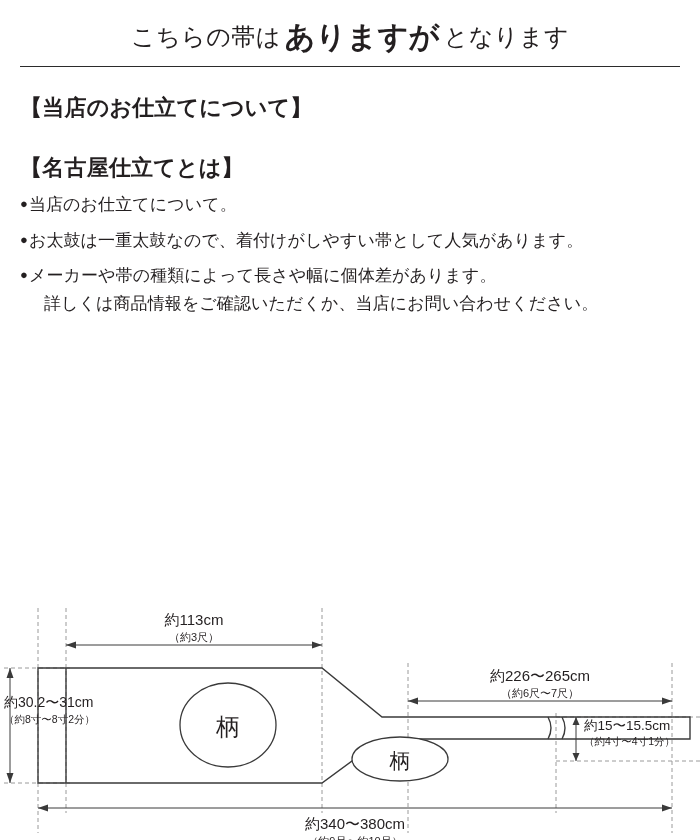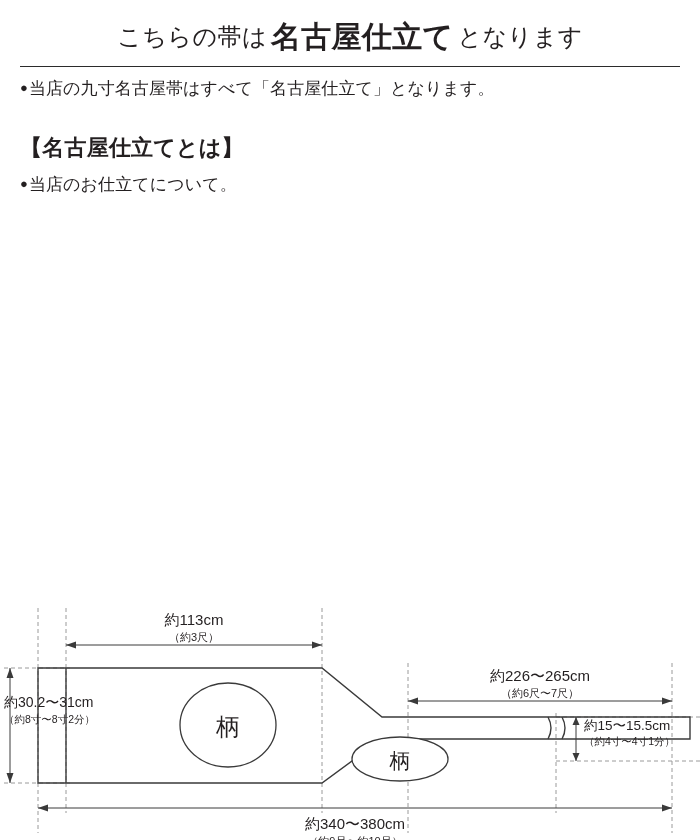--- a/index.html
+++ b/index.html
@@ -93,34 +93,36 @@
     width: 700px;
     height: 275px;
   }
   svg { display: block; }
 </style>
 </head>
 <body>
 
 <div class="header">
   <div class="header-line">
-    <span class="header-small">こちらの帯は</span><span class="header-big">名古屋仕立て</span><span class="header-small">となります</span>
+    <span class="header-small">こちらの帯は</span><span class="header-big">ありますが</span><span class="header-small">となります</span>
   </div>
   <div class="header-rule"></div>
 </div>
 
 <div class="content">
 
+  <h2 class="sec-title sec1-title">【当店のお仕立てについて】</h2>
   <ul class="bullets sec1-list">
-    <li><span class="b">●</span><span>当店の九寸名古屋帯はすべて「名古屋仕立て」となります。</span></li>
   </ul>
 
   <h2 class="sec-title sec2-title">【名古屋仕立てとは】</h2>
   <ul class="bullets sec2-list">
     <li><span class="b">●</span><span>当店のお仕立てについて。</span></li>
+    <li><span class="b">●</span><span>お太鼓は一重太鼓なので、着付けがしやすい帯として人気があります。</span></li>
+    <li><span class="b">●</span><span>メーカーや帯の種類によって長さや幅に個体差があります。</span><span class="sub-line">詳しくは商品情報をご確認いただくか、当店にお問い合わせください。</span></li>
   </ul>
 
 </div>
 
 <div class="diagram-wrap">
   <svg width="700" height="275" viewBox="0 0 700 275" xmlns="http://www.w3.org/2000/svg">
 
     <g stroke="#9a9a9a" stroke-width="1" stroke-dasharray="4,3">
       <line x1="38" y1="25" x2="38" y2="250"></line>
       <line x1="66" y1="25" x2="66" y2="230"></line>

